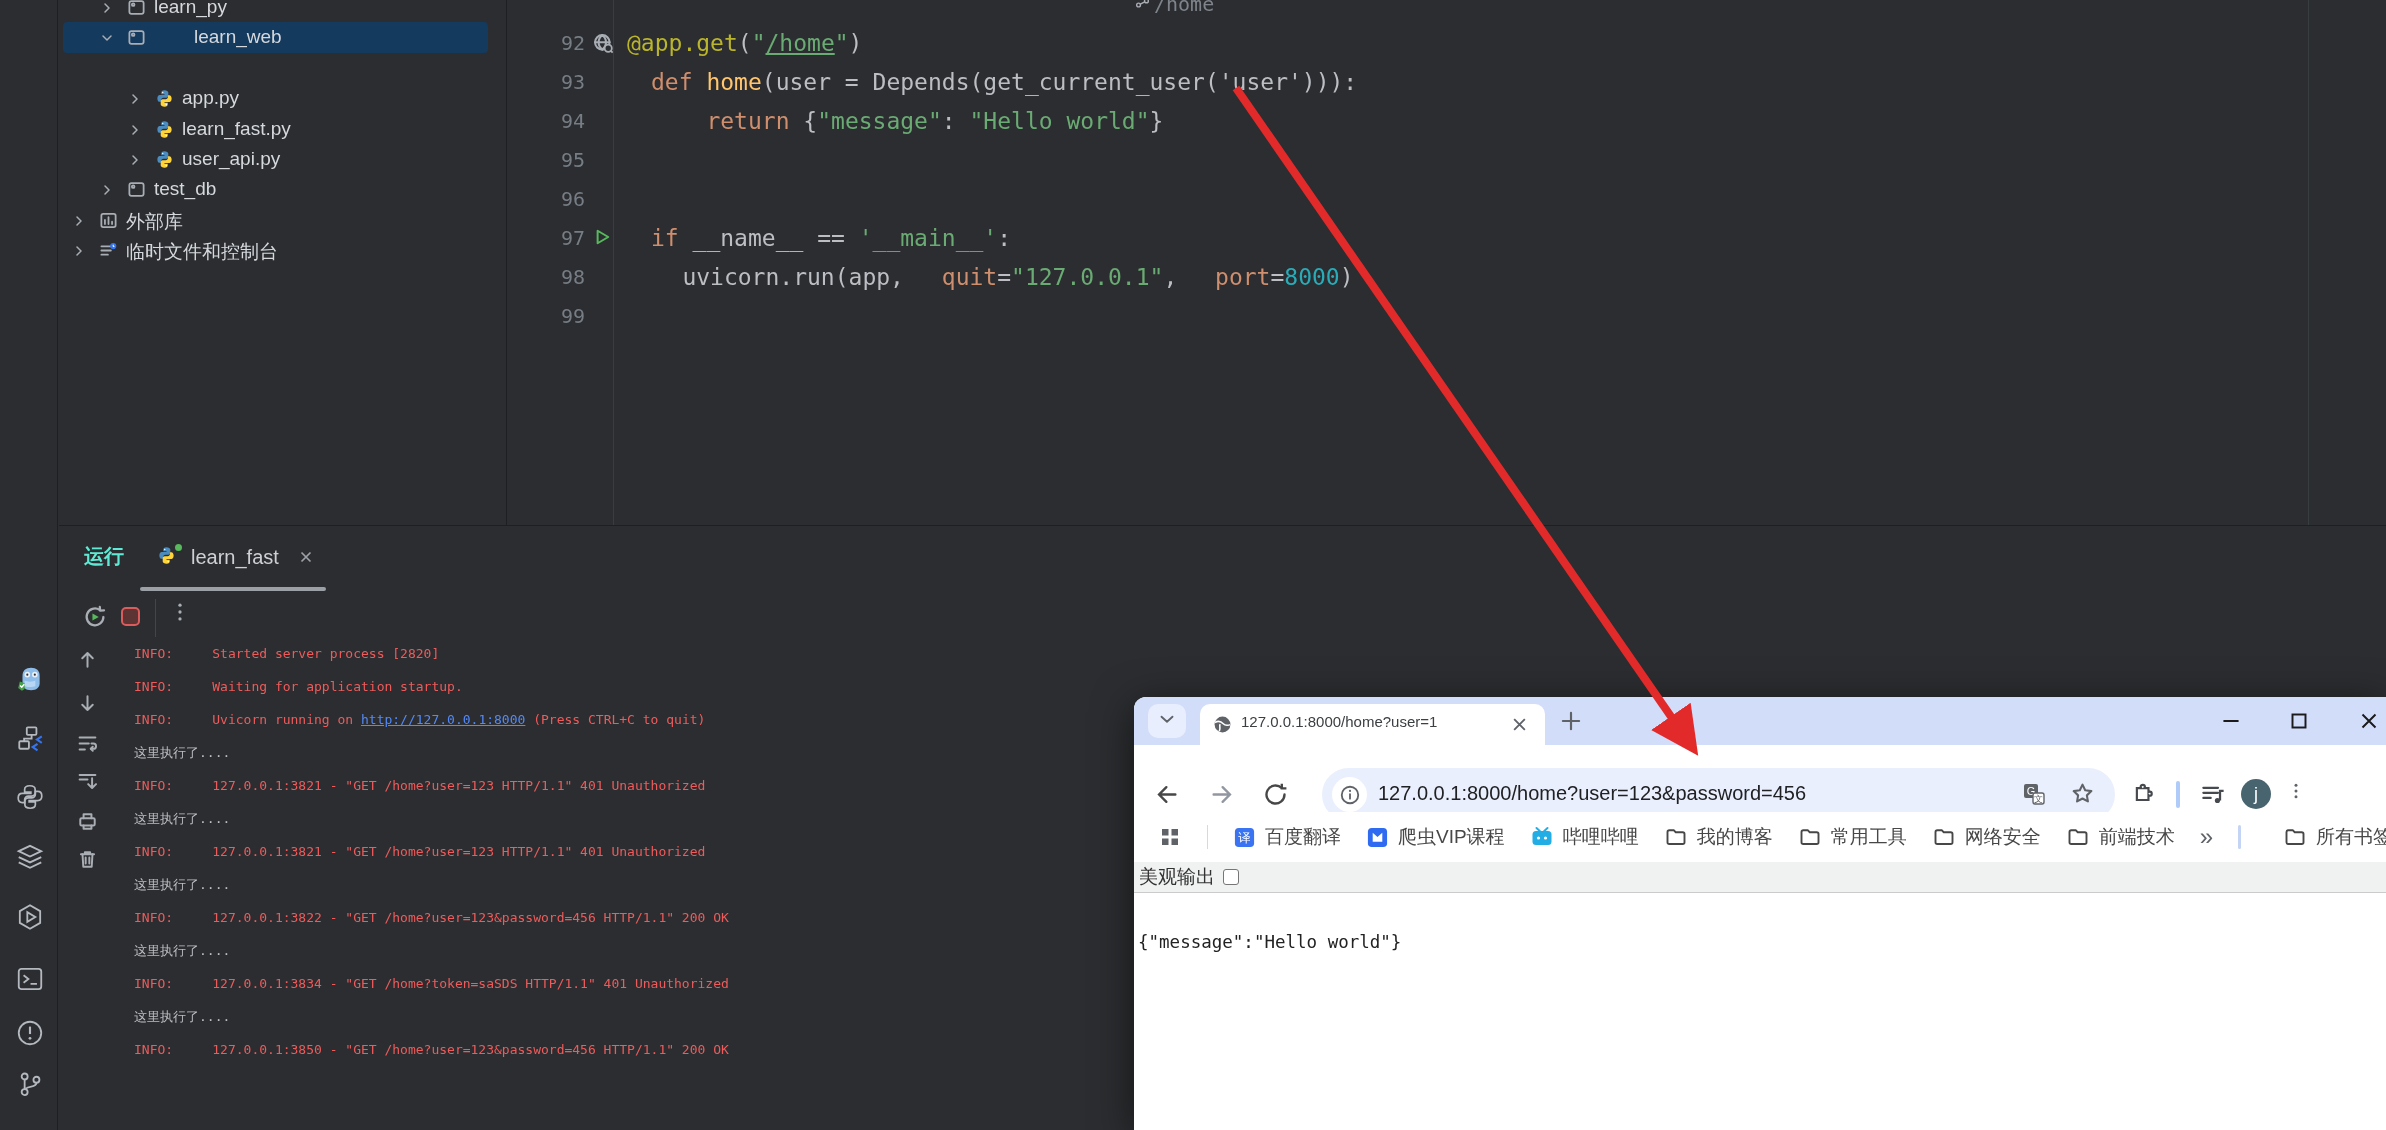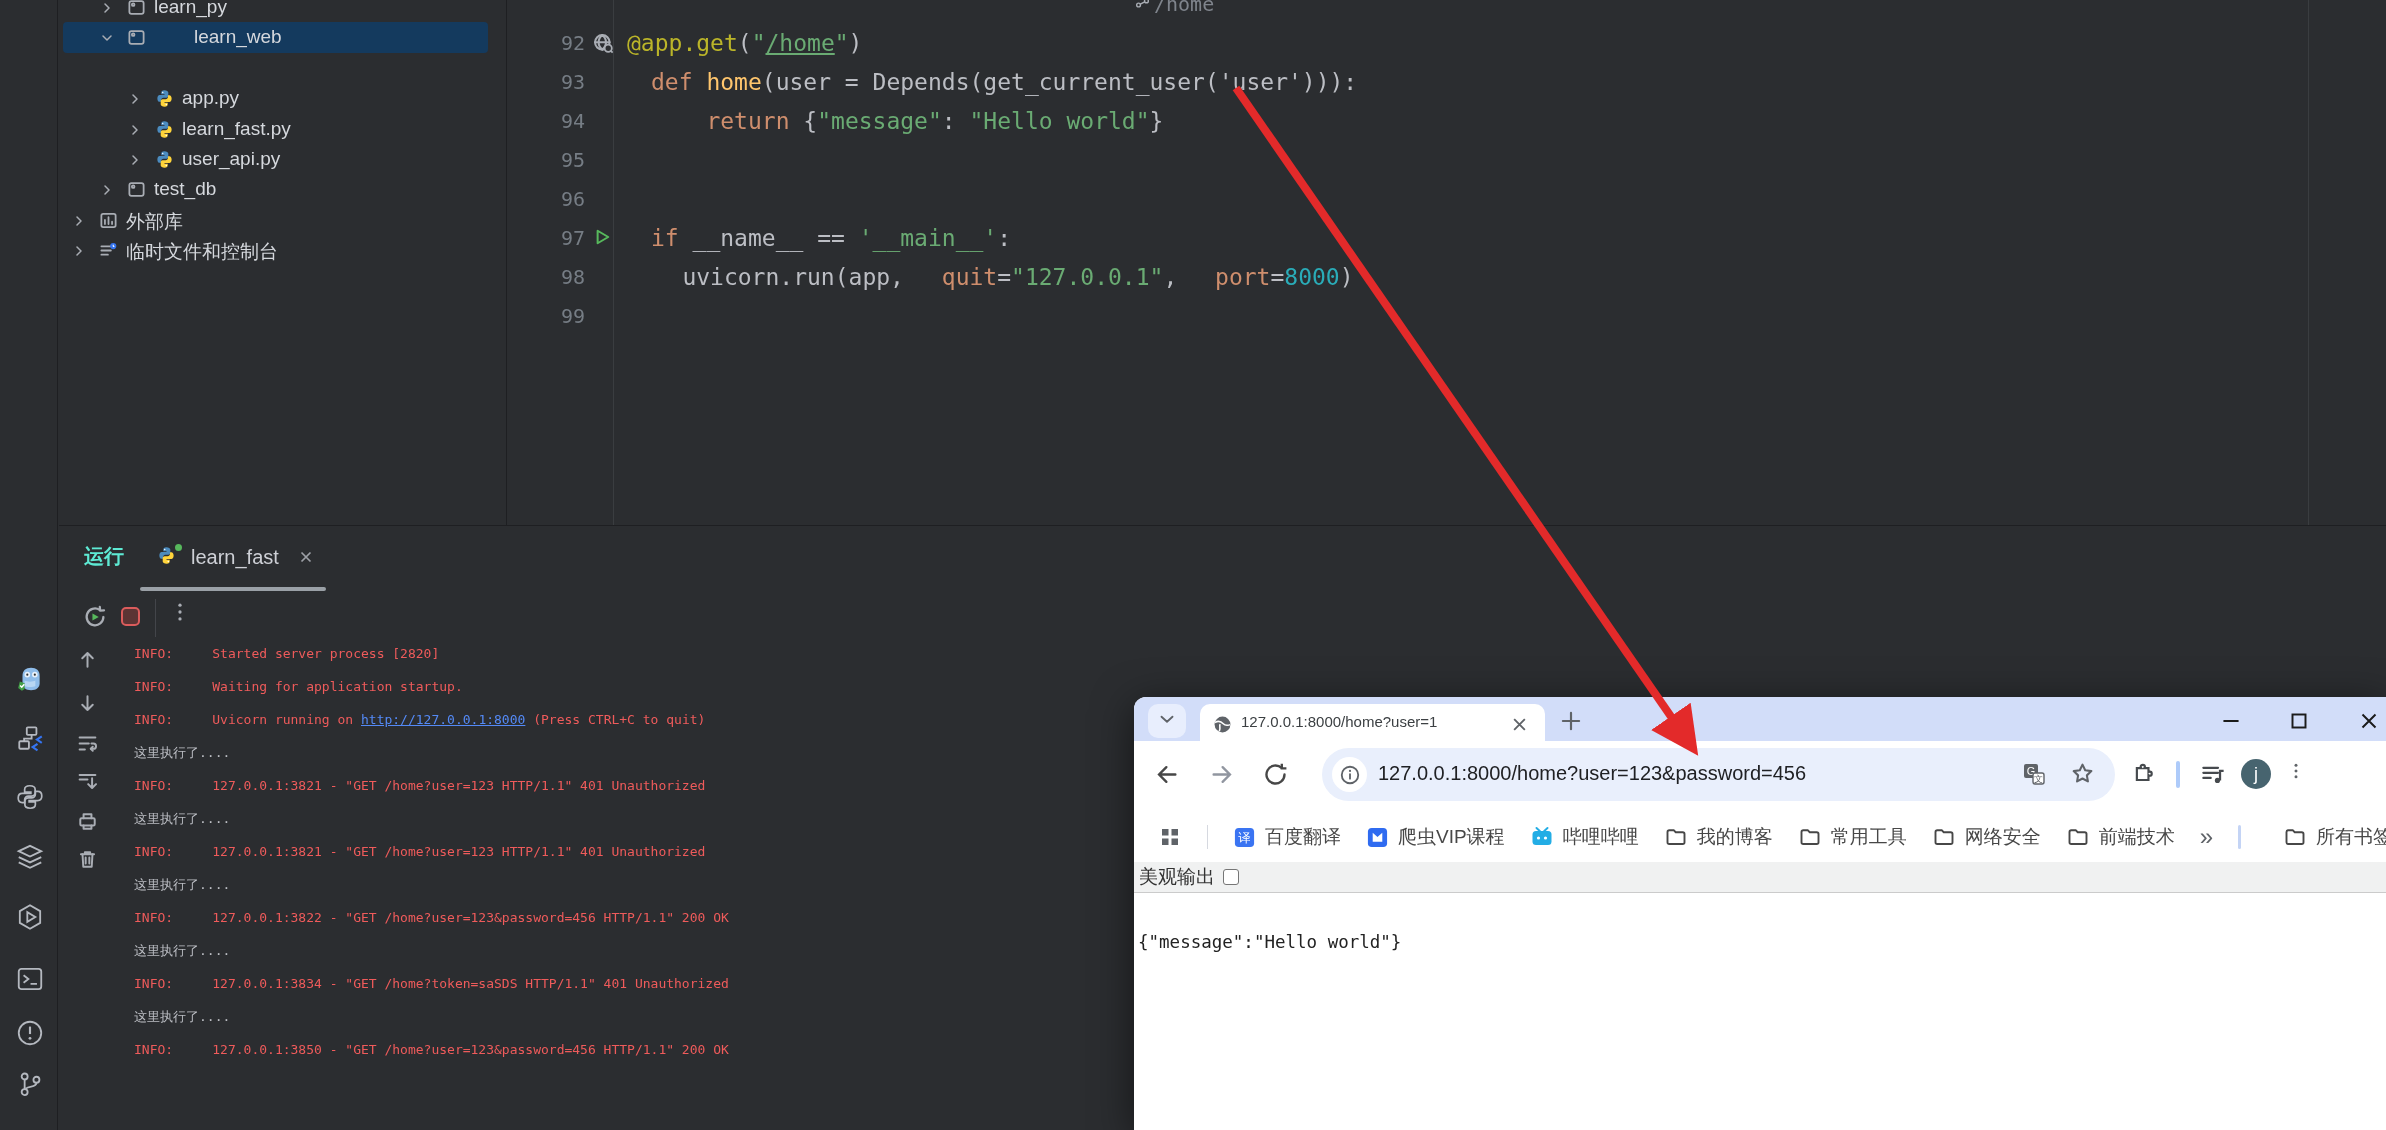--- a/index.html
+++ b/index.html
@@ -58,21 +58,21 @@
     box-shadow:0 8px 40px rgba(0,0,0,.55); background:#fff; }
   #b-tabbar { position:absolute; left:0; top:0; width:100%; height:48px; background:#d2ddf9; border-radius:12px 0 0 0; }
   #tab-search-btn { position:absolute; left:14px; top:7px; width:38px; height:34px; background:#e8eefd; border-radius:10px; cursor:pointer; display:flex; align-items:center; justify-content:center; }
   #b-tab { position:absolute; left:66px; top:7px; width:345px; height:41px; background:#ffffff; border-radius:10px 10px 0 0; cursor:pointer; }
   #b-tab .favicon { position:absolute; left:13px; top:11px; width:19px; height:19px; }
   #b-tab .tab-title { position:absolute; left:41px; top:9px; width:262px; height:24px; font-size:15px; color:#3c4043; white-space:nowrap; overflow:hidden; }
   #b-tab .tab-close { position:absolute; left:310px; top:11px; width:19px; height:19px; cursor:pointer; }
   #new-tab-btn { position:absolute; left:424px; top:11px; width:26px; height:26px; cursor:pointer; }
   .win-btn { position:absolute; top:10px; width:30px; height:28px; display:flex; align-items:center; justify-content:center; cursor:pointer; }
   #win-min { left:1082px; } #win-max { left:1150px; } #win-close { left:1220px; }
-  #b-toolbar { position:absolute; left:0; top:44px; width:100%; height:67px; background:#fff; }
+  #b-toolbar { position:absolute; left:0; top:64px; width:100%; height:67px; background:#fff; }
   .nav-icon { position:absolute; top:20px; width:27px; height:27px; cursor:pointer; }
   #omnibox { position:absolute; left:188px; top:7px; width:793px; height:53px; background:#e9effc; border-radius:27px; cursor:text; }
   #omni-info { position:absolute; left:10px; top:9px; width:35px; height:35px; background:#fff; border-radius:50%; display:flex; align-items:center; justify-content:center; cursor:pointer; }
   #omni-url { position:absolute; left:56px; top:14px; font-size:20px; color:#202124; white-space:nowrap; }
   #omni-translate { position:absolute; left:700px; top:14px; width:24px; height:24px; cursor:pointer; }
   #omni-star { position:absolute; left:748px; top:13px; width:25px; height:25px; cursor:pointer; }
   #ext-puzzle { position:absolute; left:998px; top:20px; width:26px; height:26px; cursor:pointer; }
   #toolbar-sep { position:absolute; left:1042px; top:20px; width:4px; height:27px; background:#aecbfa; border-radius:2px; }
   #media-btn { position:absolute; left:1066px; top:20px; width:27px; height:27px; cursor:pointer; }
   #avatar { position:absolute; left:1107px; top:18px; width:30px; height:30px; border-radius:50%; background:#47646f; color:#fff; font-size:18px; display:flex; align-items:center; justify-content:center; cursor:pointer; }

